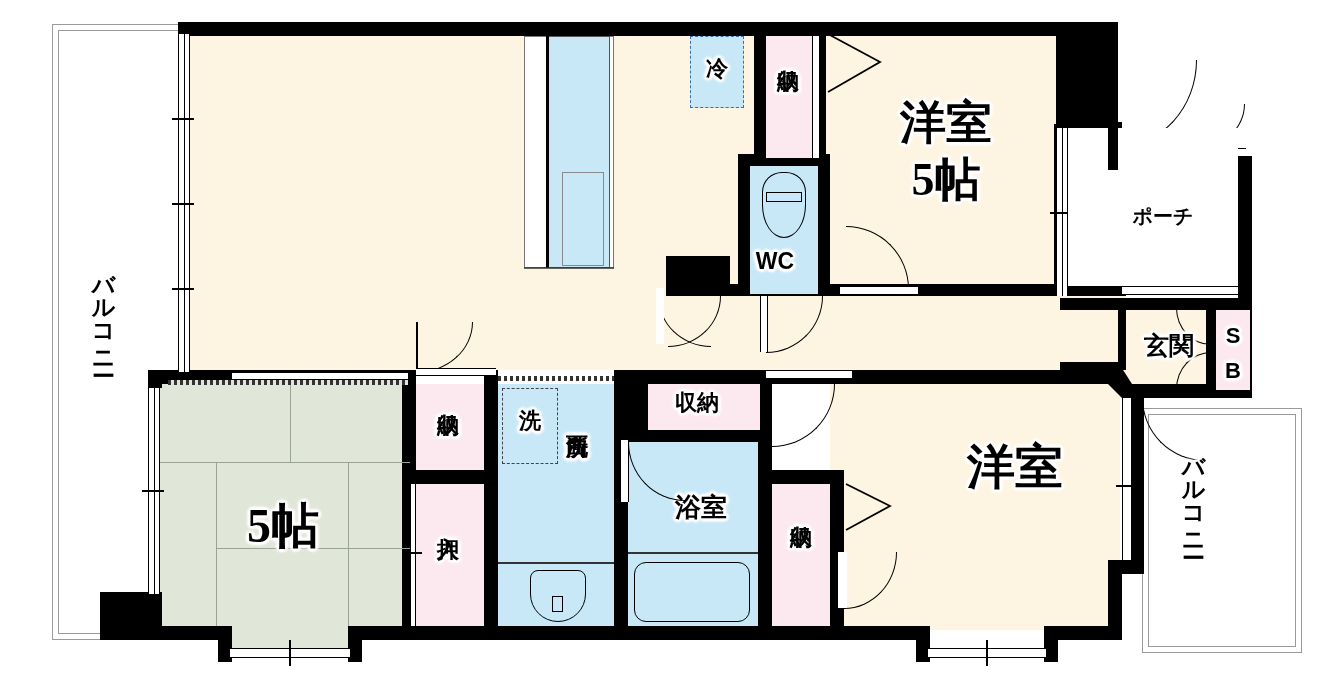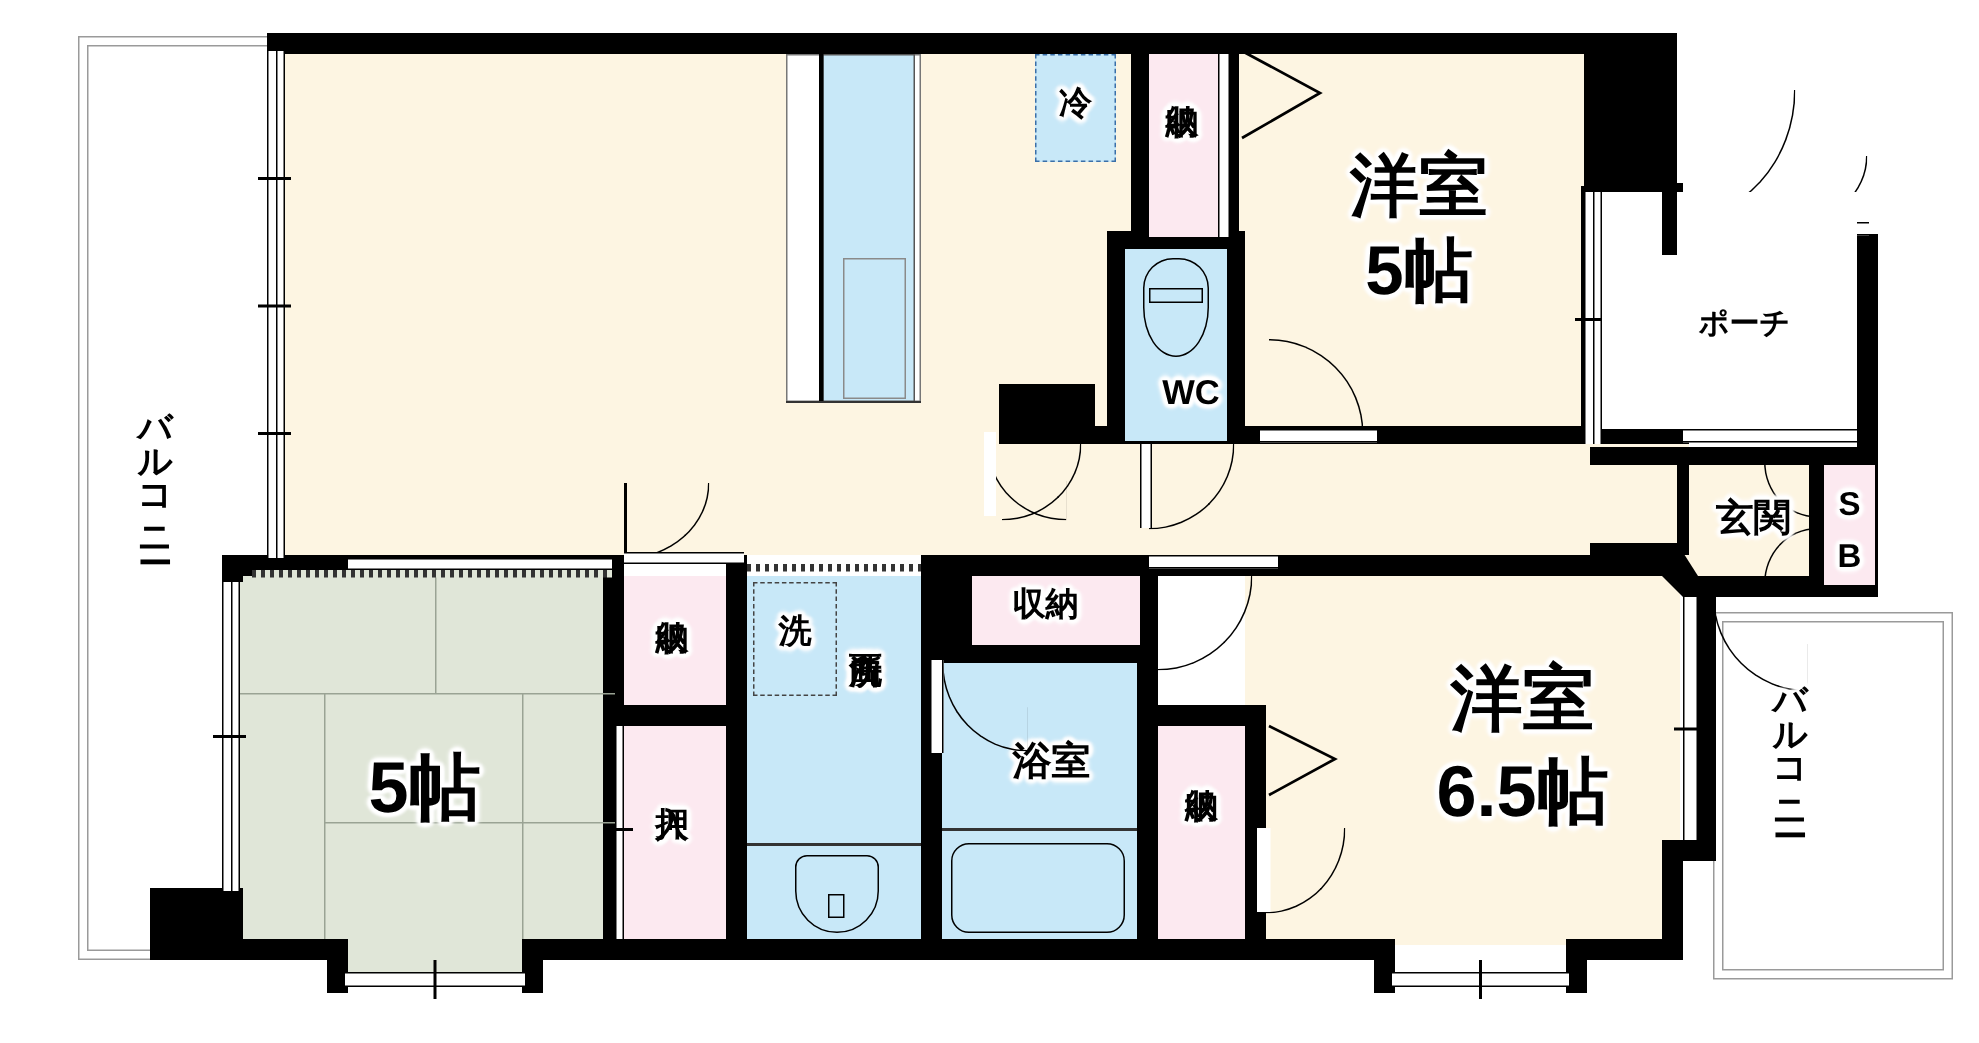--- a/index.html
+++ b/index.html
@@ -33,21 +33,21 @@
       2px 2px 2px #fff, -2px -2px 2px #fff, 2px -2px 2px #fff, -2px 2px 2px #fff,
       3px 0 3px #fff, -3px 0 3px #fff, 0 3px 3px #fff, 0 -3px 3px #fff;
   }
   .vert{
     writing-mode:vertical-rl;
     text-orientation:upright;
     white-space:nowrap;
     line-height:1.0;
   }
   .t-ldk{font-size:44px;}
-  .t-room{font-size:42px;}
+  .t-room{font-size:42px;font-family:Liberation Serif, serif;}
   .t-med{font-size:26px;}
   .t-sm{font-size:22px;}
   .t-wc{font-size:23px;}
   .t-bal{font-size:23px;font-weight:bold;}
 
   
   .arc{position:absolute;border:1.6px solid #000;background:transparent;}
   .arc-br{border-radius:0 0 100% 0;border-top:none;border-left:none;}
   .arc-bl{border-radius:0 0 0 100%;border-top:none;border-right:none;}
   .arc-tr{border-radius:0 100% 0 0;border-bottom:none;border-left:none;}
@@ -167,21 +167,21 @@
   <div class="abs fl-blue" style="left:548px;top:36px;width:62px;height:232px;border:1px solid #555;"></div>
   <div class="abs fl-blue outline" style="left:562px;top:172px;width:42px;height:94px;"></div>
   <div class="abs ln" style="left:546px;top:36px;width:3px;height:232px;"></div>
 
   <div class="abs fl-blue" style="left:690px;top:36px;width:54px;height:72px;border:1.5px dashed #3a6fa8;"></div>
   <span class="lbl t-sm" style="left:690px;top:58px;width:54px;">冷</span>
 
   <div class="abs fl-blue" style="left:750px;top:166px;width:68px;height:128px;"></div>
   <div class="abs" style="left:762px;top:172px;width:44px;height:66px;background:#c8e8f8;border:1.6px solid #000;border-radius:20px 20px 50% 50%;"></div>
   <div class="abs" style="left:766px;top:192px;width:36px;height:10px;background:#c8e8f8;border:1.6px solid #000;"></div>
-  <span class="lbl t-wc" style="left:729px;top:250px;width:68px;padding-left:31px;">WC</span>
+  <span class="lbl t-wc" style="left:710px;top:250px;width:68px;padding-left:31px;">WC</span>
 
   <div class="abs fl-blue" style="left:498px;top:384px;width:116px;height:242px;"></div>
 
   <div class="abs fl-blue" style="left:502px;top:388px;width:56px;height:76px;border:1.5px dashed #444;"></div>
   <span class="lbl t-sm" style="left:502px;top:410px;width:56px;">洗</span>
   <span class="lbl vert t-sm" style="left:566px;top:418px;">洗面所</span>
 
   <div class="abs ln" style="left:498px;top:562px;width:116px;height:1.6px;background:#333;"></div>
   <div class="abs" style="left:530px;top:570px;width:56px;height:52px;background:#c8e8f8;border:1.8px solid #000;border-radius:8px 8px 28px 28px;"></div>
   <div class="abs" style="left:552px;top:596px;width:11px;height:16px;background:#c8e8f8;border:1.6px solid #000;"></div>
@@ -289,20 +289,19 @@
   <div class="abs fl-white" style="left:1118px;top:128px;width:120px;height:44px;"></div>
   <span class="lbl t-med" style="left:1098px;top:206px;width:130px;font-size:20px;">ポーチ</span>
 
   <span class="lbl t-med" style="left:1126px;top:333px;width:86px;font-size:25px;text-align:center;">玄関</span>
 
 
   <span class="lbl t-room" style="left:856px;top:100px;width:180px;font-size:46px;">洋室</span>
   <span class="lbl t-room" style="left:856px;top:157px;width:180px;font-size:46px;">5帖</span>
 
   <span class="lbl t-room" style="left:900px;top:443px;width:230px;font-size:48px;">洋室</span>
-  <span class="lbl t-room" style="left:890px;top:505px;width:250px;font-size:48px;">6.5帖</span>
 
   <span class="lbl t-room" style="left:188px;top:502px;width:190px;font-size:48px;">5帖</span>
 
   <span class="lbl vert t-bal" style="left:92px;top:258px;">バルコニー</span>
   <span class="lbl vert t-bal" style="left:1182px;top:440px;">バルコニー</span>
 
 </div>
 
 </body></html>

